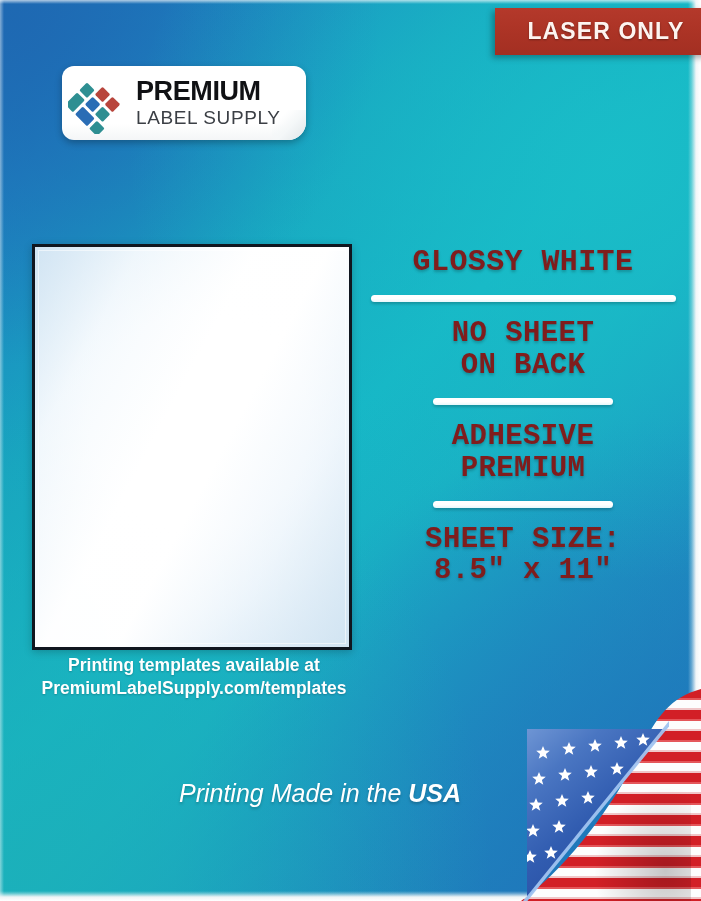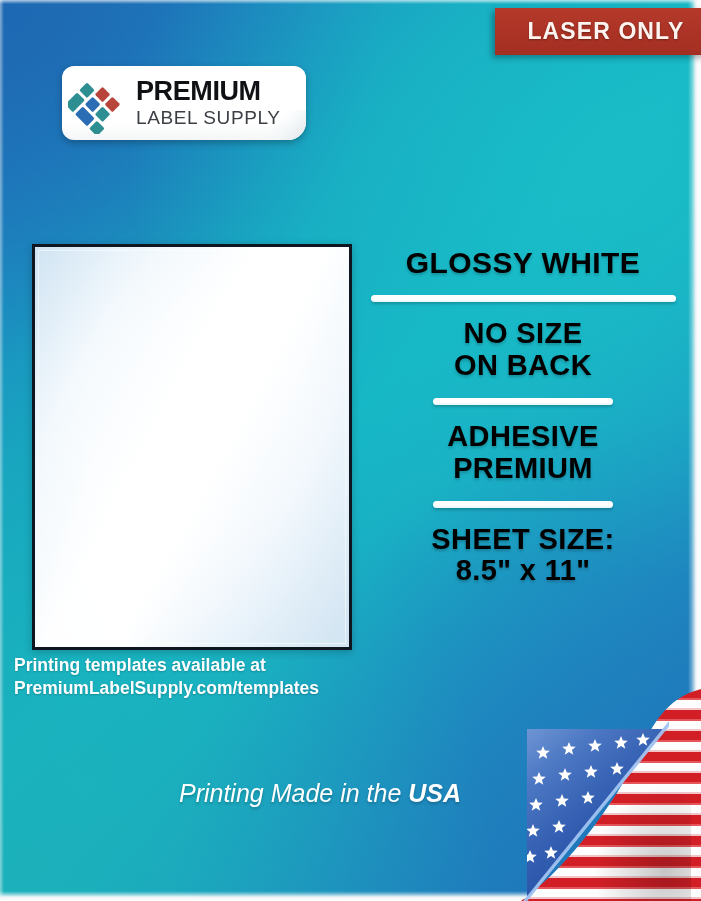--- a/index.html
+++ b/index.html
@@ -110,29 +110,29 @@
       rgba(206,226,241,.85) 100%);
   }
   .sheet-inner-line{
     position:absolute;left:3px;top:3px;right:3px;bottom:3px;
     border:1px solid rgba(255,255,255,.55);
   }
 
   
   .templates{
     position:absolute;left:14px;top:654px;width:360px;
-    color:#ffffff;
+    text-align:center;color:#ffffff;
     font-weight:bold;font-size:17.5px;line-height:1.32;
     text-shadow:0 1px 2px rgba(0,0,0,.22);
   }
 
   
   .specs{
     position:absolute;left:370px;top:246px;width:306px;
-    text-align:center;color:#000000;
+    text-align:center;color:#7f1d1d;font-family:Liberation Mono, monospace;
   }
   .spec-line{
     font-weight:bold;letter-spacing:.4px;line-height:1.1;
     text-shadow:0 2px 3px rgba(0,0,0,.22);
   }
   .sz-lg{font-size:30px;}
   .sz-md{font-size:29px;}
   .divider{
     height:7px;border-radius:4px;margin:16px auto;
     background:linear-gradient(to bottom,#ffffff 0%,#ffffff 55%,#e7f7fa 100%);
@@ -234,21 +234,21 @@
   </div>
 
   <div class="specs">
 
     <div>
       <div class="spec-line sz-lg">GLOSSY WHITE</div>
     </div>
     <div class="divider wide"></div>
 
     <div>
-      <div class="spec-line sz-md">NO SIZE</div>
+      <div class="spec-line sz-md">NO SHEET</div>
       <div class="spec-line sz-md">ON BACK</div>
     </div>
     <div class="divider narrow"></div>
 
     <div>
       <div class="spec-line sz-md">ADHESIVE</div>
       <div class="spec-line sz-md">PREMIUM</div>
     </div>
     <div class="divider narrow"></div>
 

